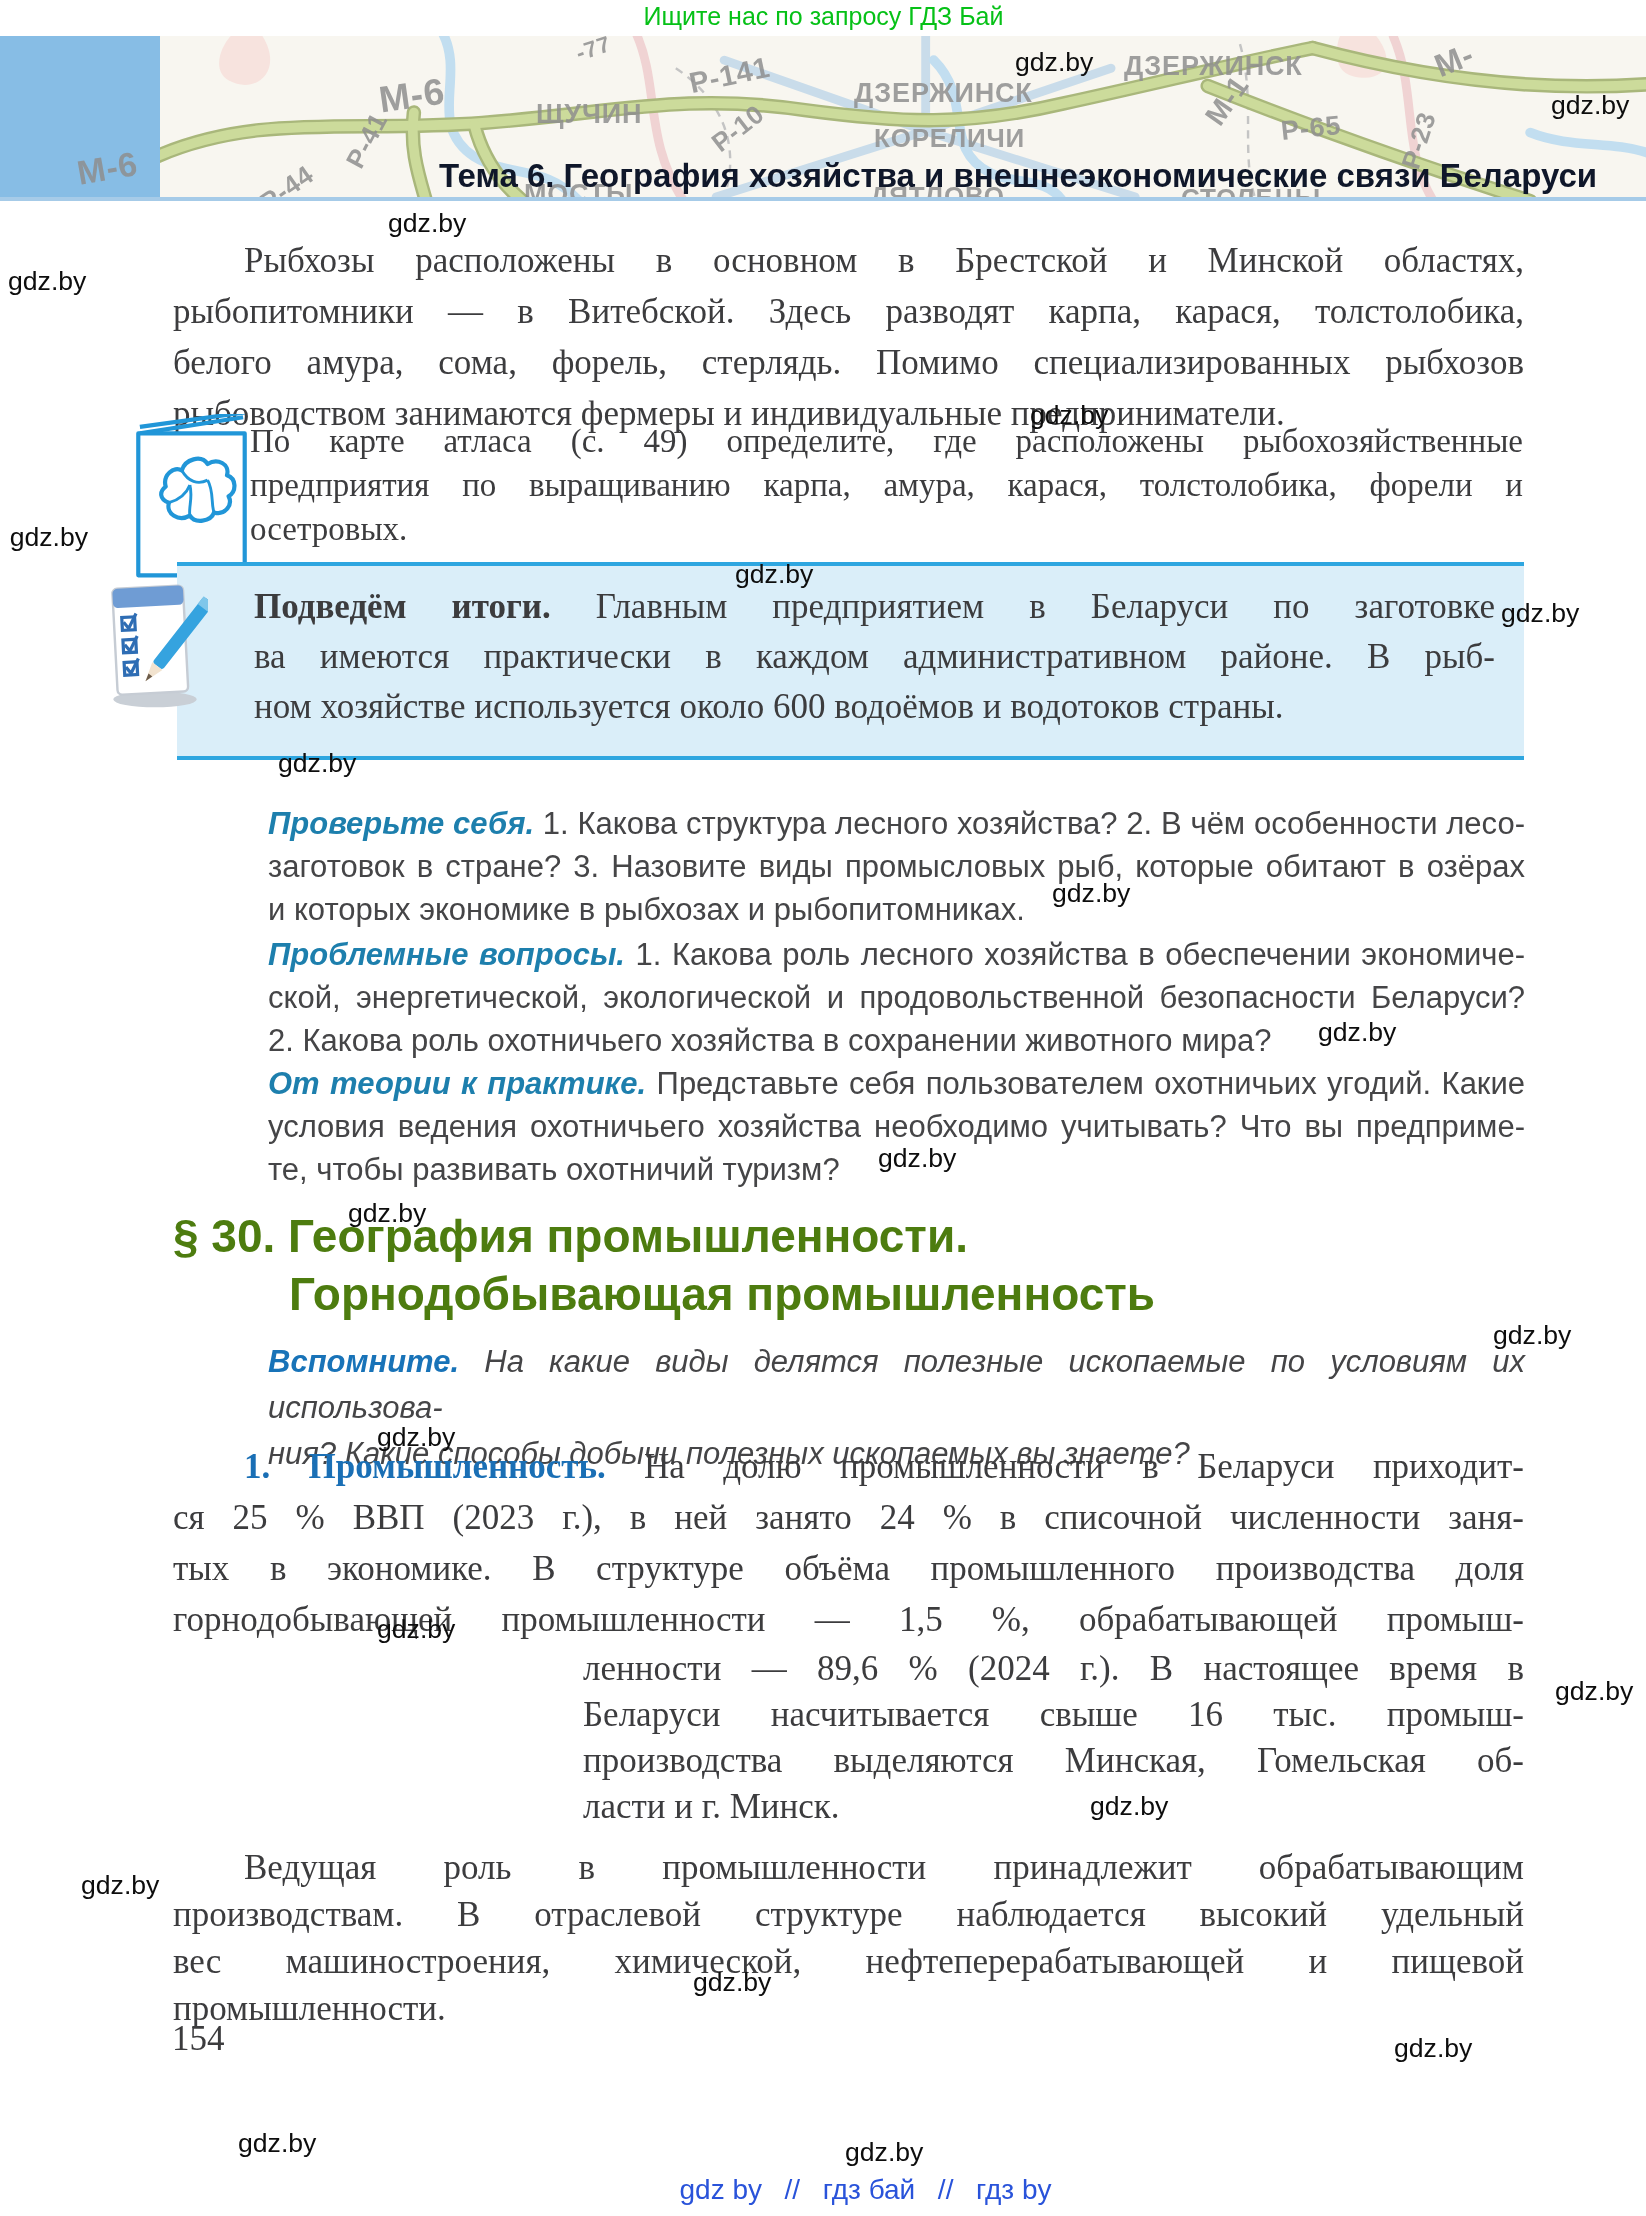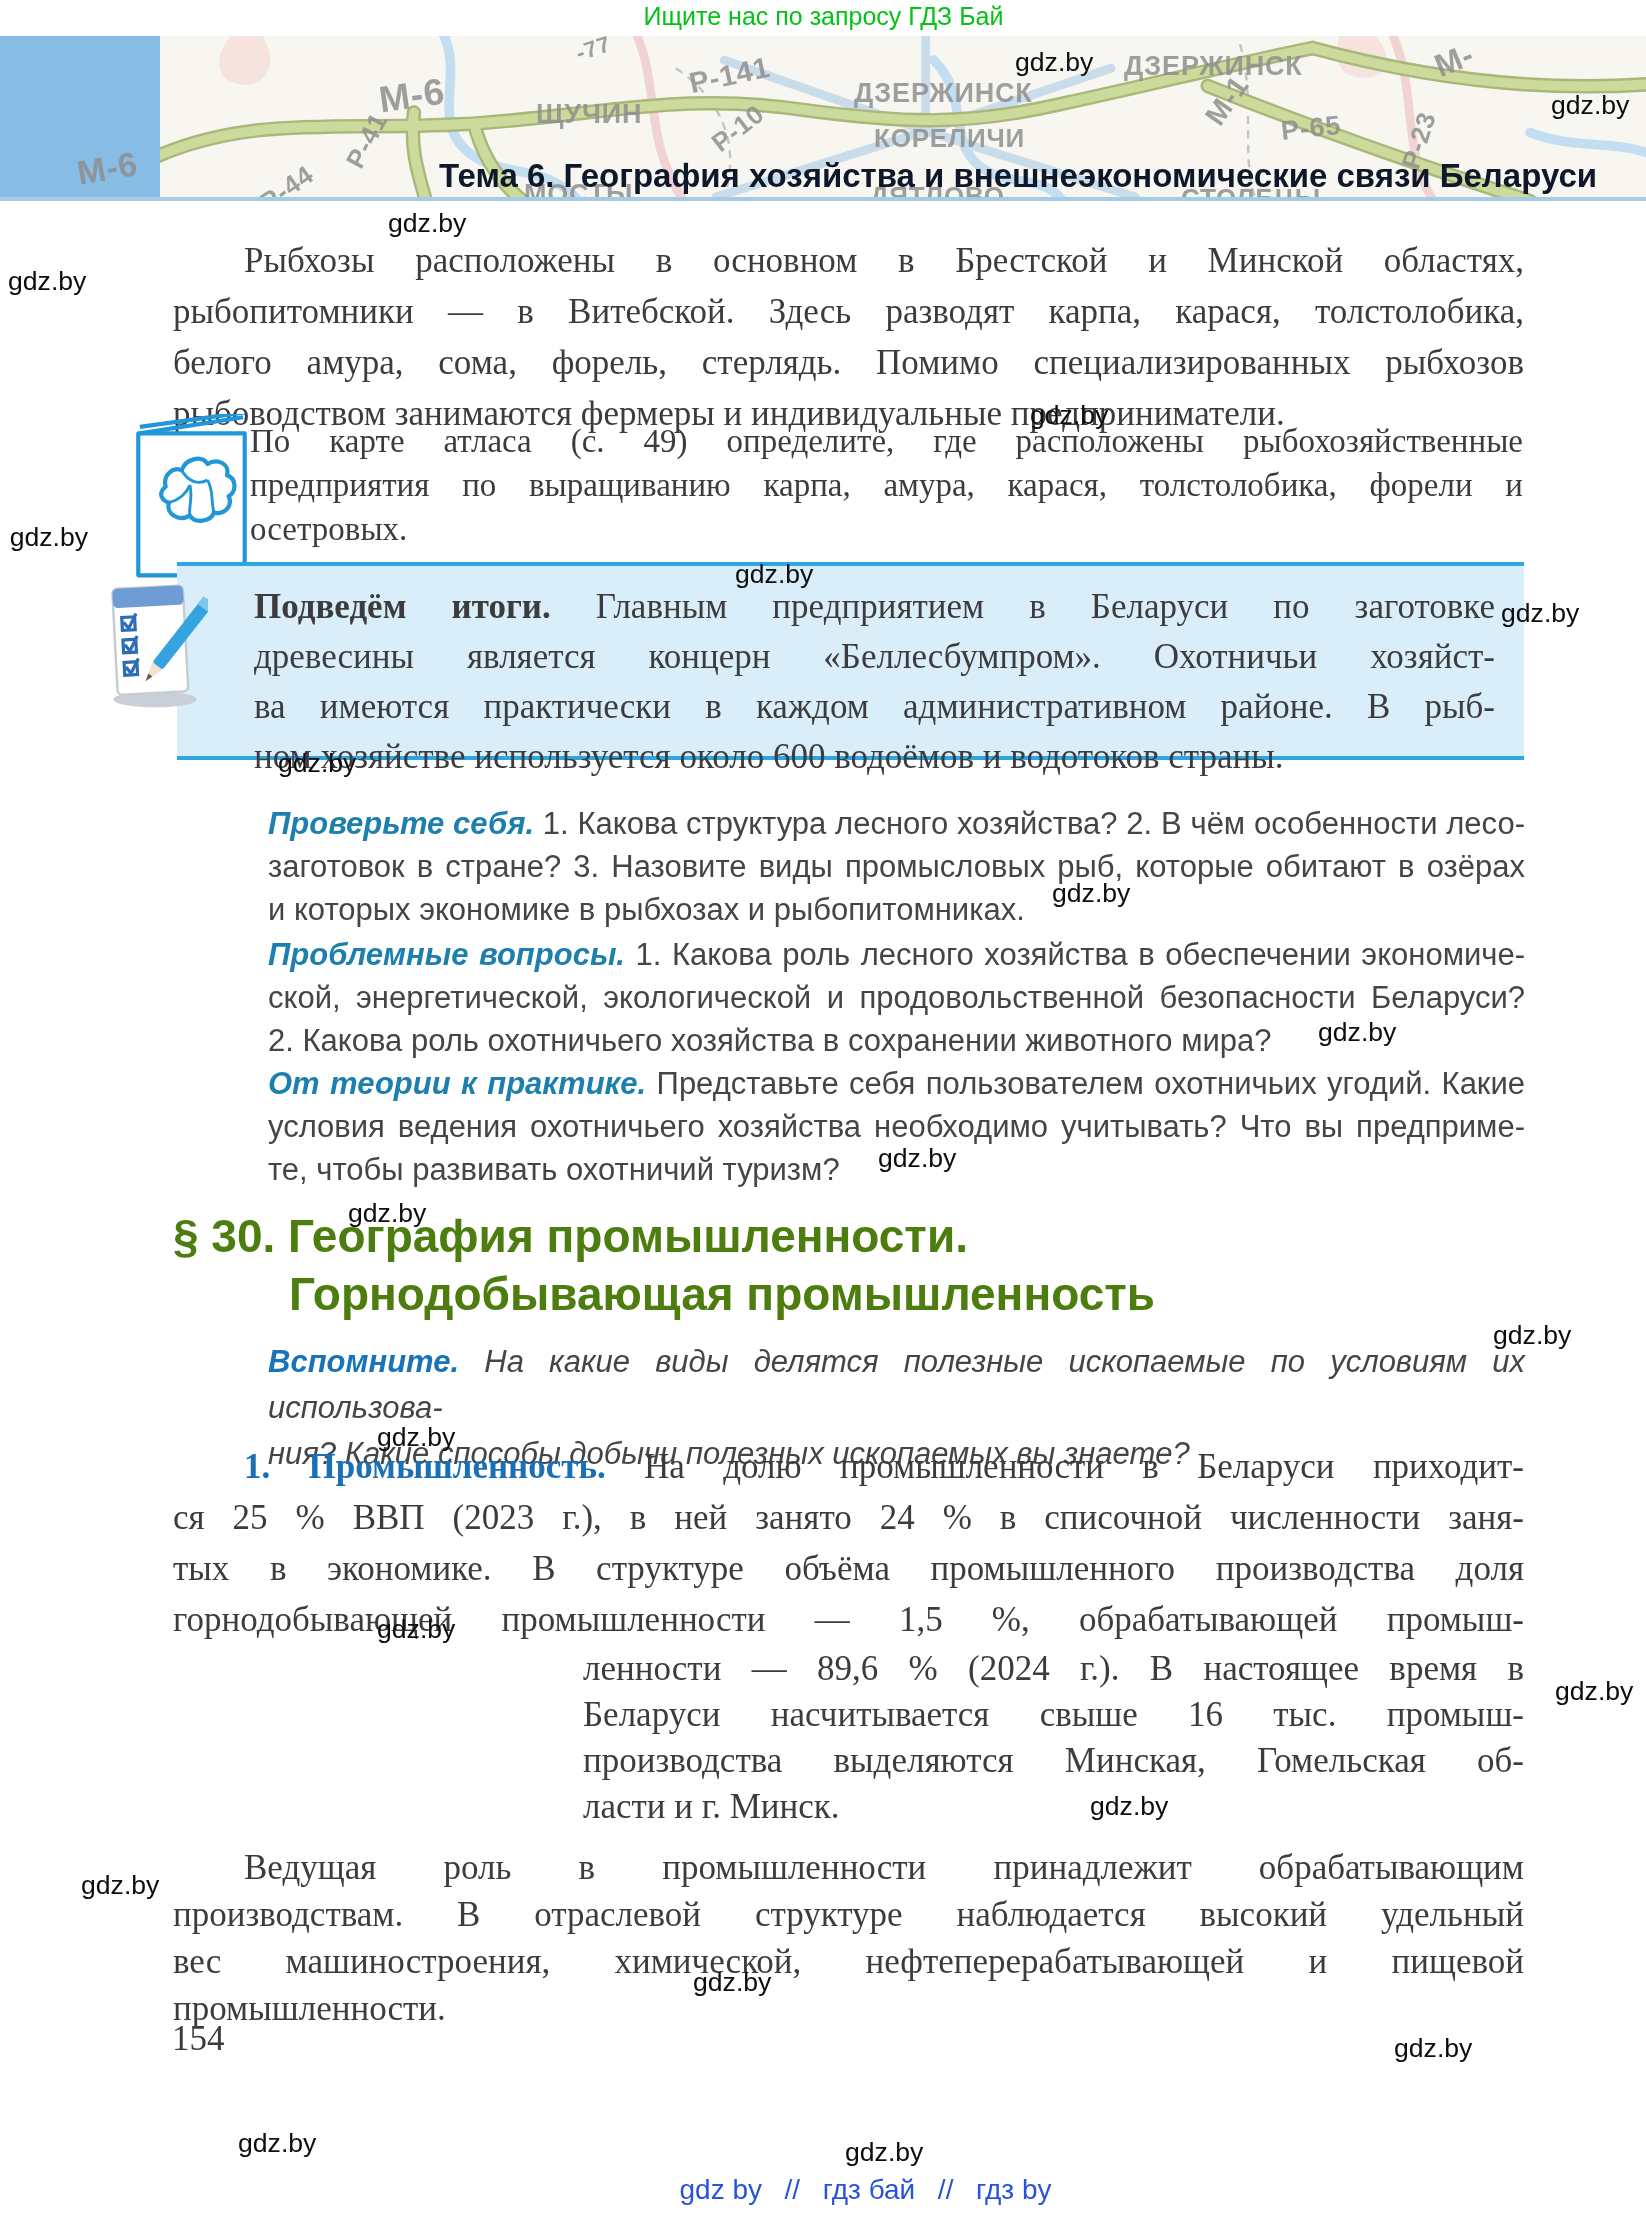--- a/index.html
+++ b/index.html
@@ -157,21 +157,20 @@
 
   <div class="blk serif" style="left:250px;top:419px;width:1273px;line-height:44px;font-size:33px;">
     <div class="ln j">По карте атласа (с. 49) определите, где расположены рыбохозяйственные</div>
     <div class="ln j">предприятия по выращиванию карпа, амура, карася, толстолобика, форели и</div>
     <div class="ln">осетровых.</div>
   </div>
 
   <div class="summary-box">
     <div class="summary-text serif">
       <div class="ln j"><span class="lead-dark">Подведём итоги.</span> <span>Главным предприятием в Беларуси по заготовке</span></div>
-      <div class="ln j">древесины является концерн «Беллесбумпром». Охотничьи хозяйст-</div>
       <div class="ln j">ва имеются практически в каждом административном районе. В рыб-</div>
       <div class="ln">ном хозяйстве используется около 600 водоёмов и водотоков страны.</div>
     </div>
   </div>
 
   <svg class="icon" style="left:102px;top:574px;" width="106" height="135" viewBox="0 0 66 84">
     <ellipse cx="33" cy="78" rx="26" ry="5" fill="#c9cfd6"></ellipse>
     <g transform="rotate(-3 33 40)">
       <rect x="8" y="8" width="44" height="66" rx="3" fill="#ffffff" stroke="#c6ccd4" stroke-width="1.5"></rect>
       <rect x="8" y="8" width="44" height="12" rx="3" fill="#6f9cd4"></rect>

